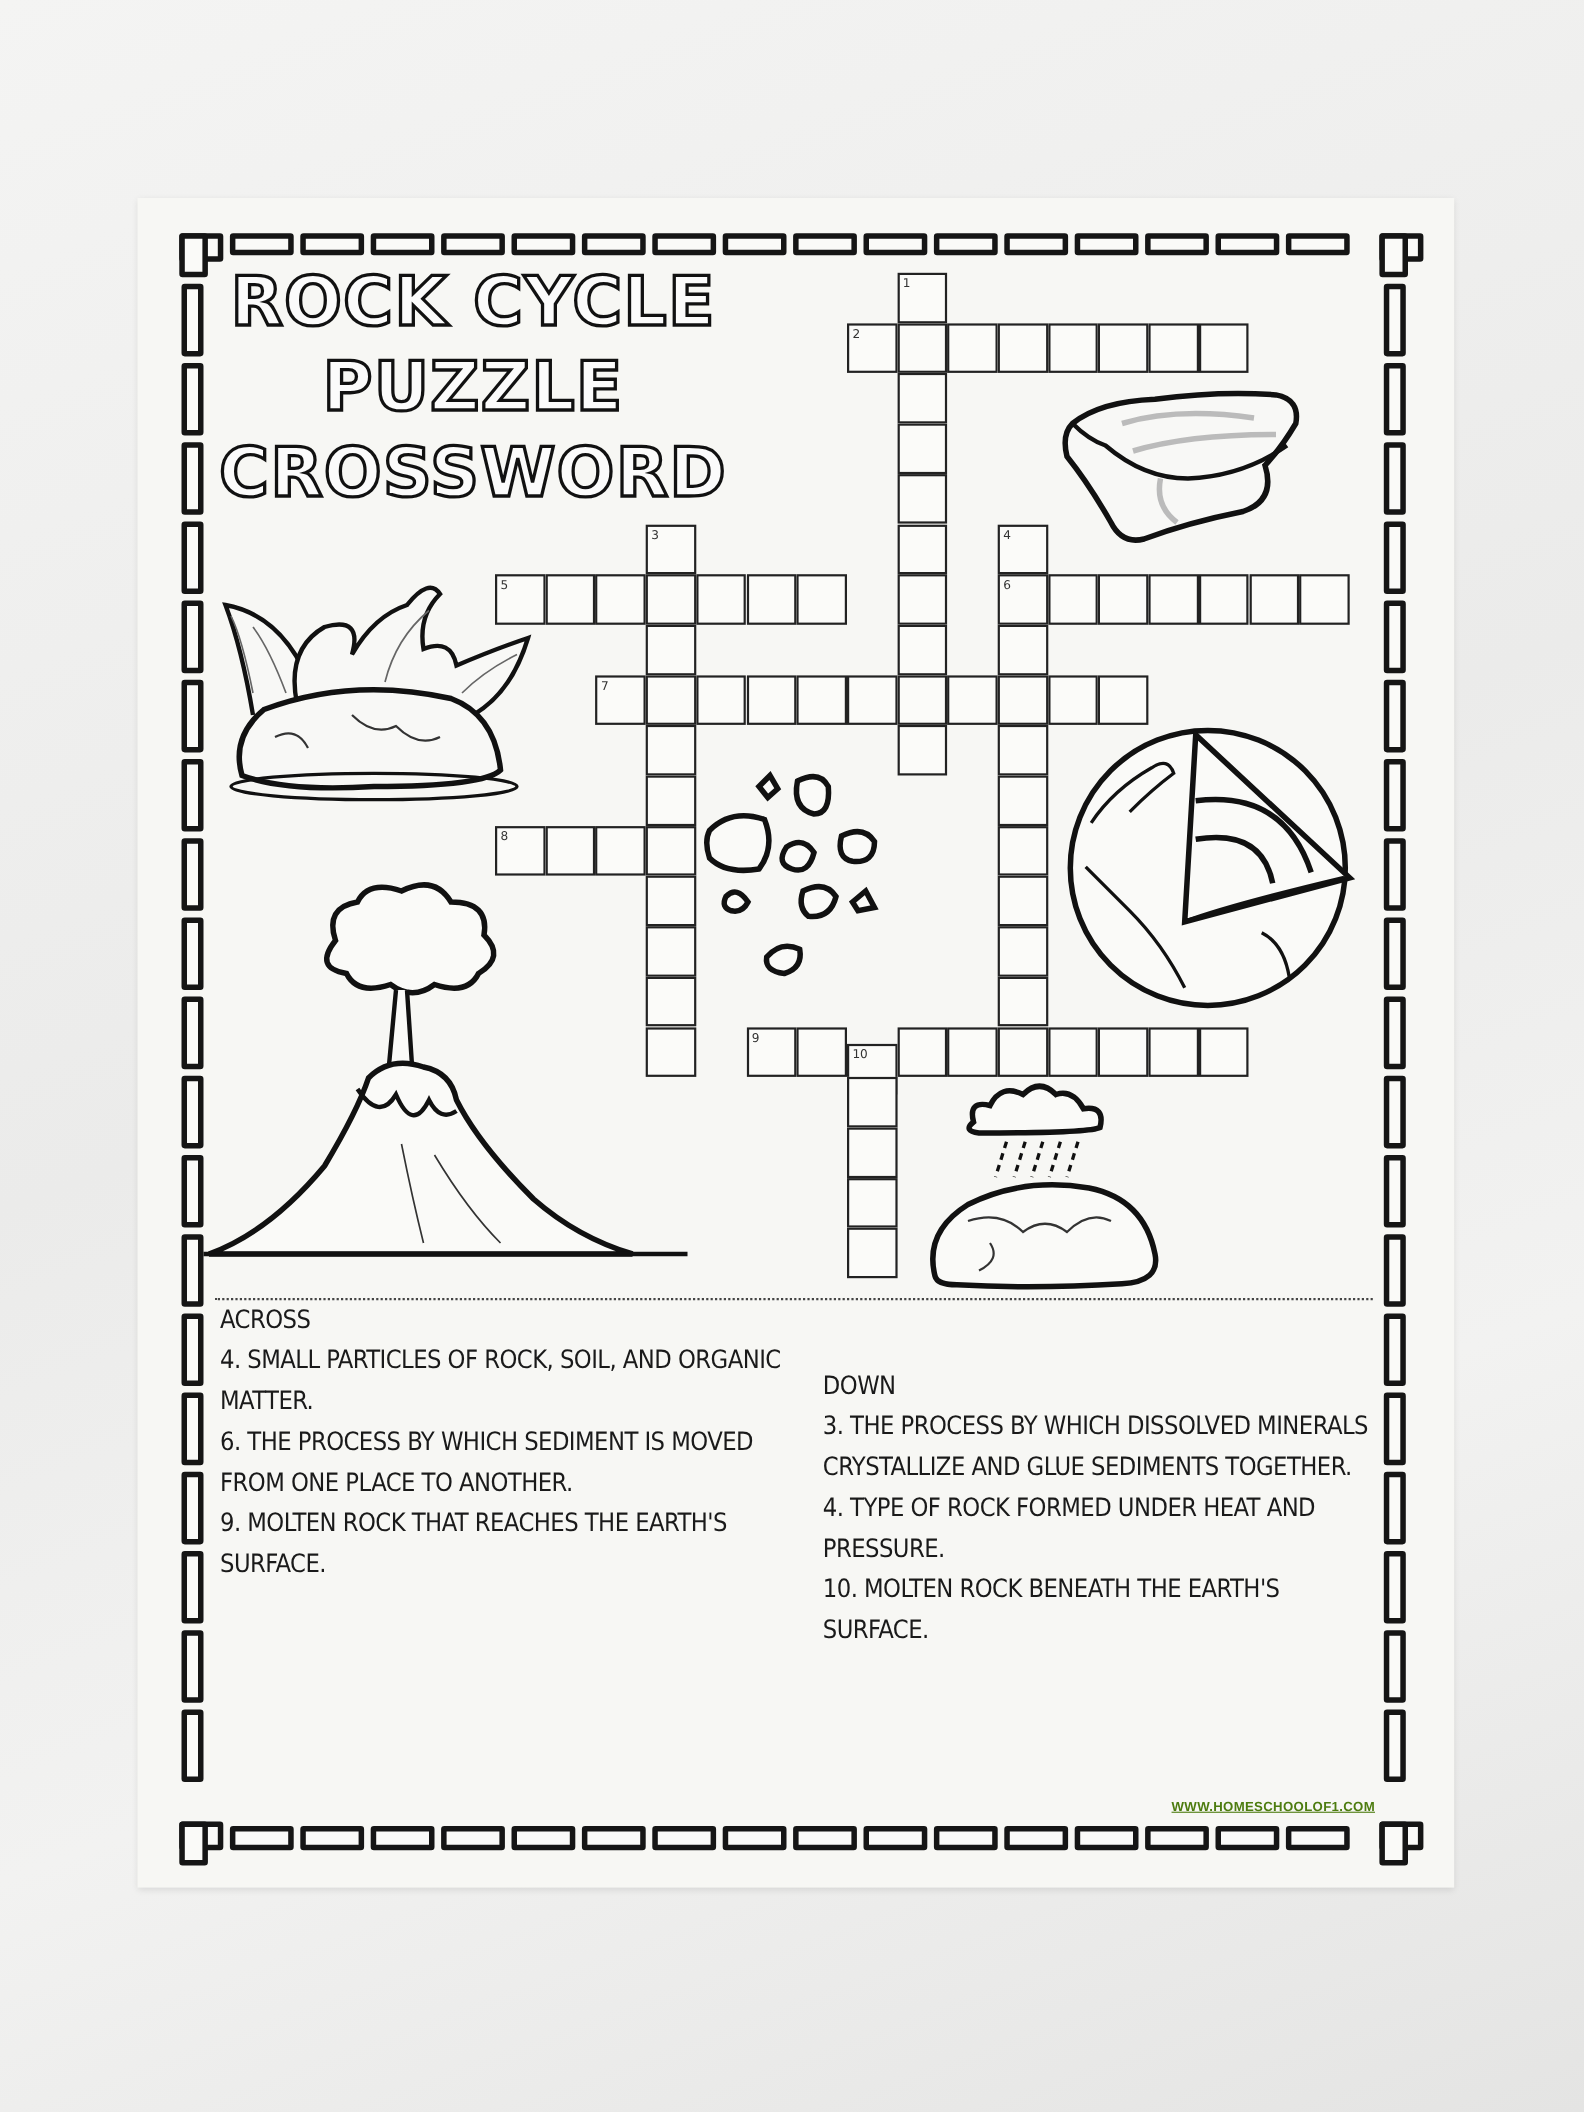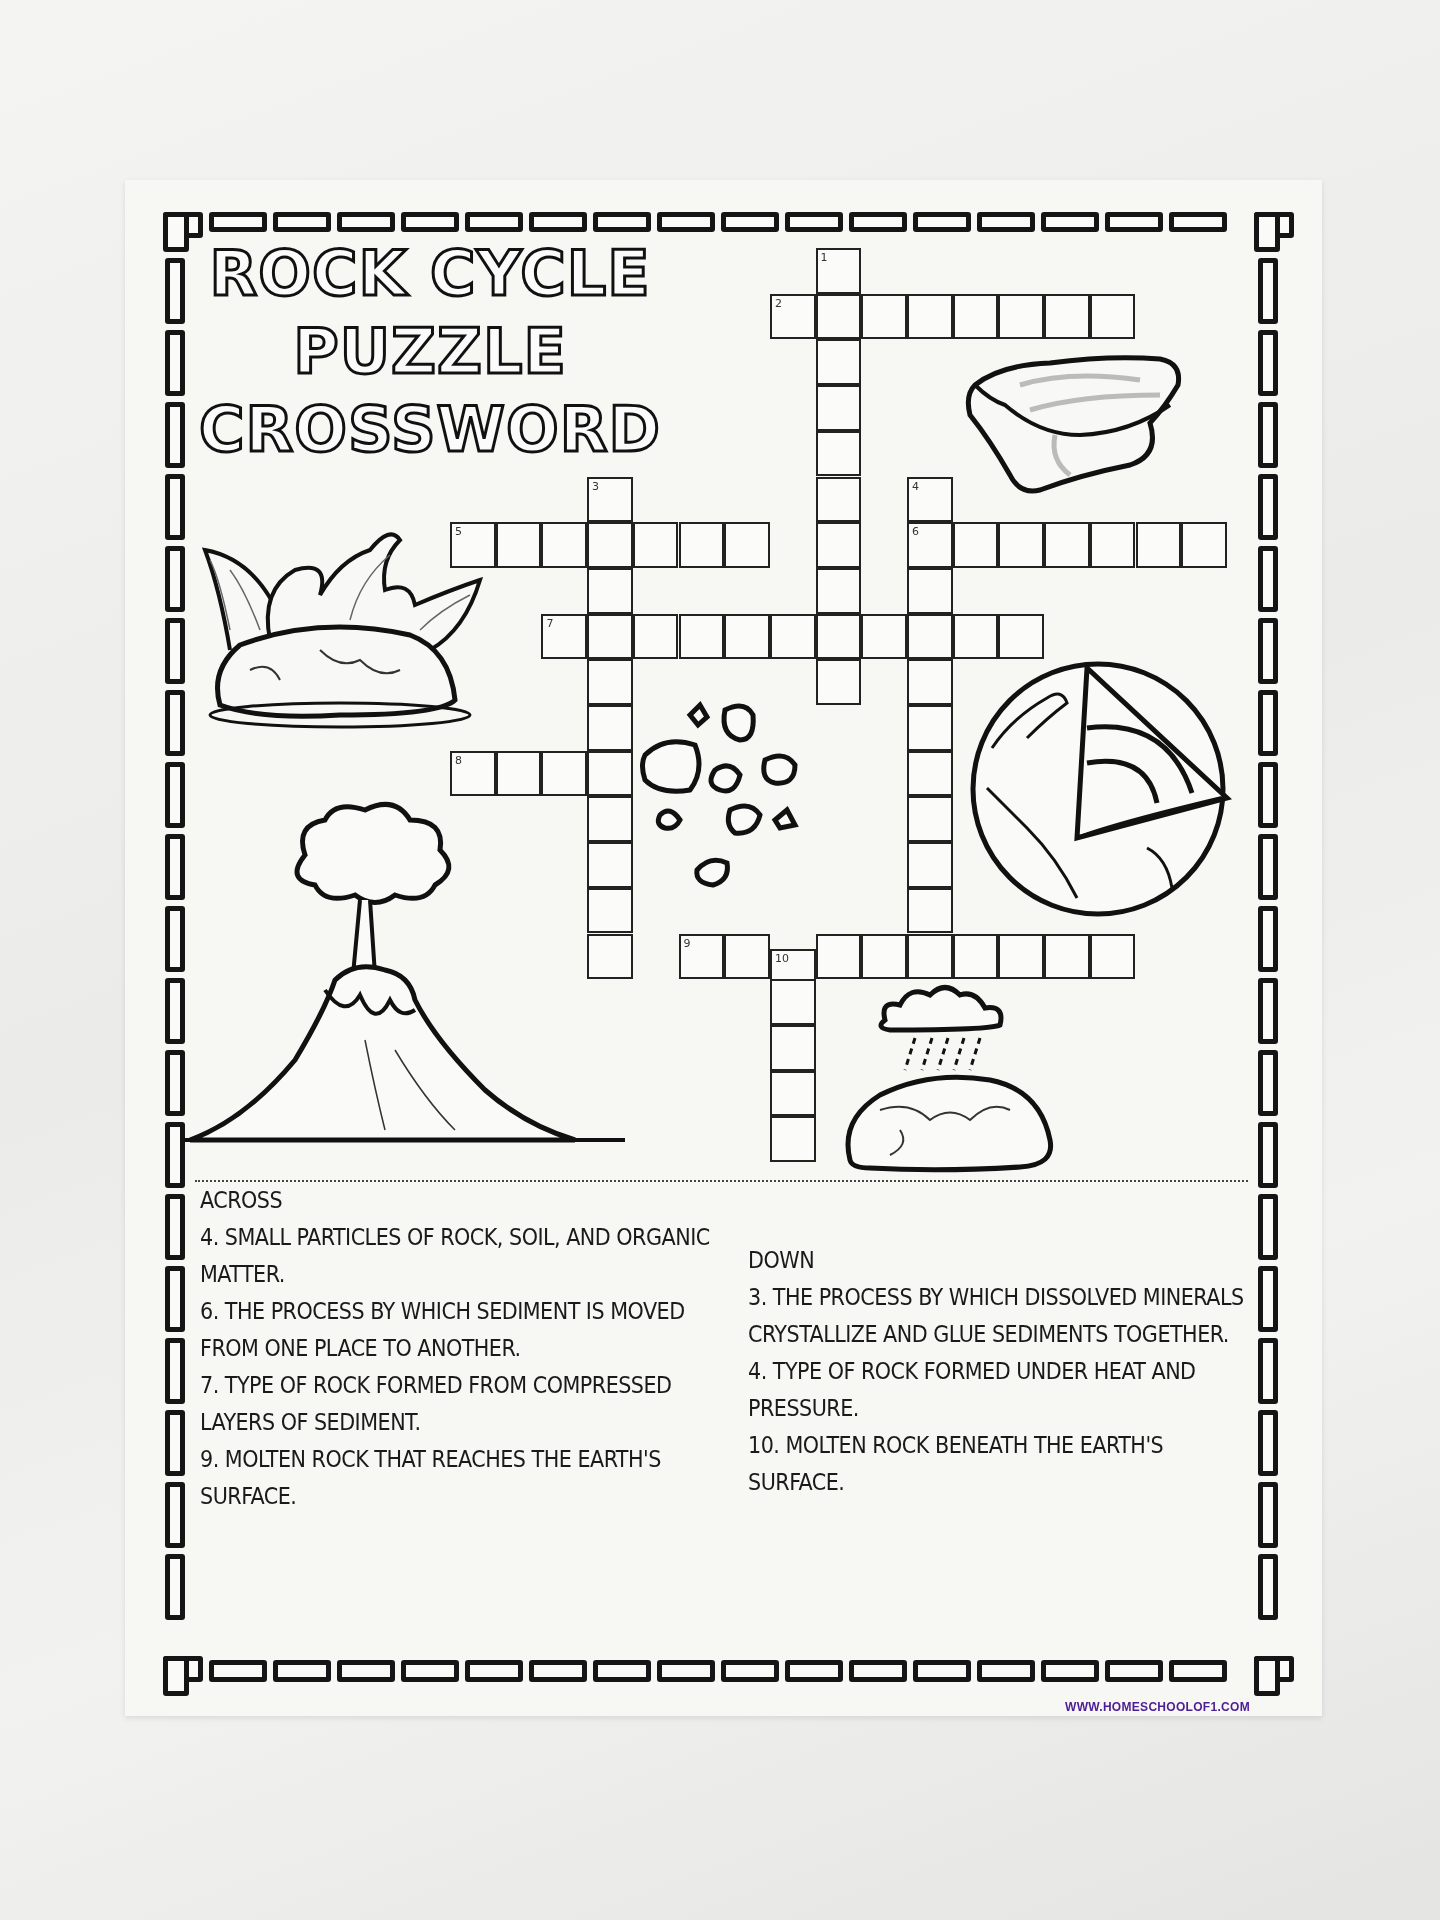--- a/index.html
+++ b/index.html
@@ -14,21 +14,21 @@
   .title-line{display:block;font-family:"DejaVu Sans",sans-serif;font-weight:bold;font-size:62px;line-height:78px;
     color:#fbfbfb;-webkit-text-stroke:3px #111;letter-spacing:1px;font-style:normal;}
   .grid{position:absolute;left:0;top:0;}
   .cell{position:absolute;width:45.7px;height:45.7px;border:2px solid #222;box-sizing:border-box;background:#fbfbf9;}
   .cellnum{position:absolute;left:3px;top:1px;font-size:11px;color:#333;font-family:"DejaVu Sans",sans-serif;}
   .divider{position:absolute;left:70px;top:1000px;width:1053px;border-top:2px dotted #444;}
   .clues{position:absolute;font-family:"DejaVu Sans Condensed","DejaVu Sans",sans-serif;font-size:23px;line-height:37px;color:#1a1a1a;
     letter-spacing:-0.5px;font-stretch:condensed;}
   .clue-head{display:block;}
   .clue{display:block;}
-  .footer{position:absolute;right:72px;top:1520px;font-size:12px;font-weight:bold;color:#4c1d95;letter-spacing:0.3px;}
+  .footer{position:absolute;right:72px;top:1455px;font-size:12px;font-weight:bold;color:#4d7c0f;letter-spacing:0.3px;text-decoration:underline;}
   svg.illus{position:absolute;overflow:visible;}
 </style>
 </head>
 <body>
 
 <div class="paper">
 
   <div class="frame" id="frame">
       <div class="brick" style="left: 0px; top: 0px; width: 40px; height: 26px;"></div>
       <div class="brick" style="left: 0px; top: 0px; width: 26px; height: 40px;"></div>
@@ -273,21 +273,20 @@
       <div class="cell" style="left: 644.9px; top: 890.6px;"></div>
       <div class="cell" style="left: 644.9px; top: 936.3px;"></div>
     </div>
 
   <div class="divider"></div>
 
   <div class="clues" style="left:75px;top:1002px;width:540px;">
     <span class="clue-head">ACROSS</span>
     <span class="clue">4. SMALL PARTICLES OF ROCK, SOIL, AND ORGANIC MATTER.</span>
     <span class="clue">6. THE PROCESS BY WHICH SEDIMENT IS MOVED FROM ONE PLACE TO ANOTHER.</span>
-    <span class="clue">7. TYPE OF ROCK FORMED FROM COMPRESSED LAYERS OF SEDIMENT.</span>
     <span class="clue">9. MOLTEN ROCK THAT REACHES THE EARTH'S SURFACE.</span>
   </div>
 
   <div class="clues" style="left:623px;top:1062px;width:500px;">
     <span class="clue-head">DOWN</span>
     <span class="clue">3. THE PROCESS BY WHICH DISSOLVED MINERALS CRYSTALLIZE AND GLUE SEDIMENTS TOGETHER.</span>
     <span class="clue">4. TYPE OF ROCK FORMED UNDER HEAT AND PRESSURE.</span>
     <span class="clue">10. MOLTEN ROCK BENEATH THE EARTH'S SURFACE.</span>
   </div>
 

